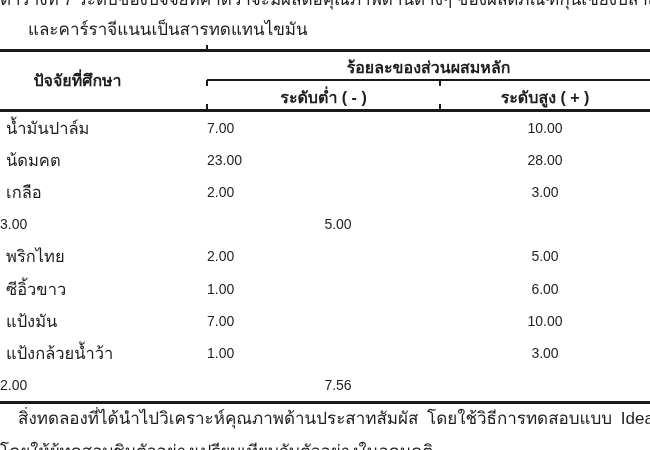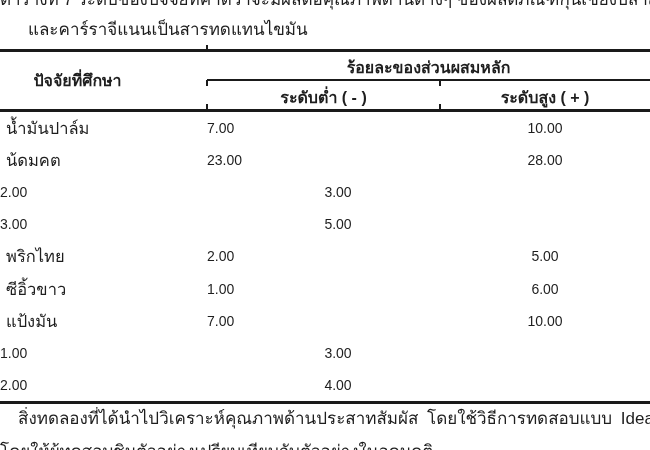--- a/index.html
+++ b/index.html
@@ -80,20 +80,21 @@
         <div class="cell cell-label">น้ำมันปาล์ม</div>
         <div class="cell cell-low">7.00</div>
         <div class="cell cell-high">10.00</div>
       </div>
       <div class="row">
         <div class="cell cell-label">น้ดมคต</div>
         <div class="cell cell-low">23.00</div>
         <div class="cell cell-high">28.00</div>
       </div>
       <div class="row">
+        <div class="cell cell-label">เกลือ</div>
         <div class="cell cell-low">2.00</div>
         <div class="cell cell-high">3.00</div>
       </div>
       <div class="row">
         <div class="cell cell-low">3.00</div>
         <div class="cell cell-high">5.00</div>
       </div>
       <div class="row">
         <div class="cell cell-label">พริกไทย</div>
         <div class="cell cell-low">2.00</div>
@@ -103,25 +104,26 @@
         <div class="cell cell-label">ซีอิ้วขาว</div>
         <div class="cell cell-low">1.00</div>
         <div class="cell cell-high">6.00</div>
       </div>
       <div class="row">
         <div class="cell cell-label">แป้งมัน</div>
         <div class="cell cell-low">7.00</div>
         <div class="cell cell-high">10.00</div>
       </div>
       <div class="row">
+        <div class="cell cell-label">แป้งกล้วยน้ำว้า</div>
         <div class="cell cell-low">1.00</div>
         <div class="cell cell-high">3.00</div>
       </div>
       <div class="row">
         <div class="cell cell-low">2.00</div>
-        <div class="cell cell-high">4.00</div>
+        <div class="cell cell-high">7.56</div>
       </div>
     </div>
 
   <div class="abs footer-l1">สิ่งทดลองที่ได้นำไปวิเคราะห์คุณภาพด้านประสาทสัมผัส โดยใช้วิธีการทดสอบแบบ Ideal ratio profile techni</div>
   <div class="abs footer-l2">โดยให้ผู้ทดสอบชิมตัวอย่างเปรียบเทียบกับตัวอย่างในอุดมคติ</div>
 
 </div>
 
 </body></html>

